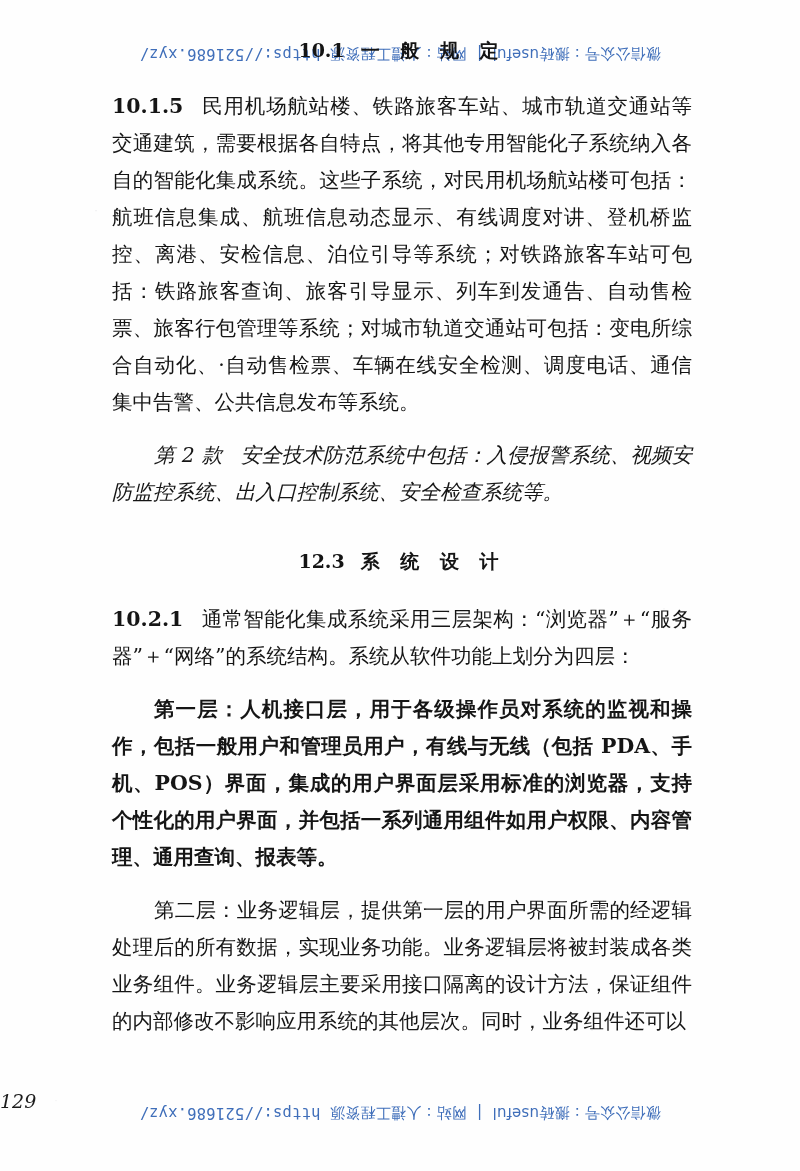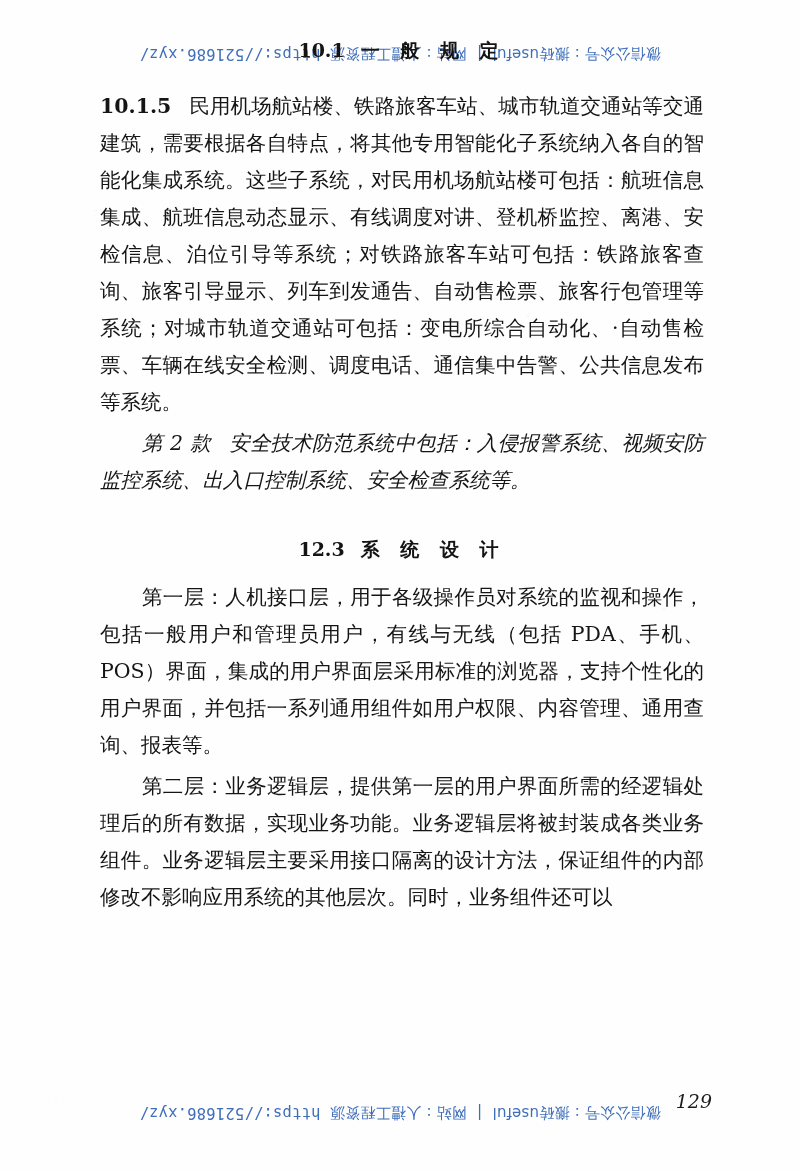--- a/index.html
+++ b/index.html
@@ -100,47 +100,47 @@
   .section-title .label {
     letter-spacing: 7px;
   }
 
   .para {
     font-size: 20.5px;
     line-height: 37px;
     color: #151515;
     text-align: justify;
     text-justify: inter-ideograph;
-    margin: 4px;
+    margin: 16px;
     font-family: "DejaVu Serif", "Liberation Serif", serif;
   }
   .para .clause {
     font-weight: bold;
     letter-spacing: 0;
   }
   .para .gap { display: inline-block; width: 18px; }
   .para-indent { text-indent: 42px; }
 
   .block-1 { margin-top: 24px; }
   .block-2 { margin-top: 2px; font-style: italic; }
   .block-3 { margin-top: 26px; }
-  .block-4 { margin-top: 2px; }
+  .block-4 { margin-top: 2px; font-weight: bold; }
   .block-5 { margin-top: 2px; }
 
   .latin {
     font-family: "DejaVu Serif", "Liberation Serif", serif;
     letter-spacing: .3px;
   }
 
   .page-number {
     position: absolute;
     width: 712px;
     left: 0;
     top: 1090px;
-    text-align: right;
+    text-align: left;
     font-style: italic;
     font-size: 19px;
     color: #1c1c1c;
     font-family: "DejaVu Serif", "Liberation Serif", serif;
   }
 </style>
 </head>
 <body>
 
 <div class="page">
@@ -167,20 +167,23 @@
     </p>
 
     <p class="para para-indent block-2">
       <span class="latin">第 2 款</span><span class="gap"></span><span>安全技术防范系统中包括：入侵报警系统、视频安防监控系统、出入口控制系统、安全检查系统等。</span>
     </p>
 
     <h2 class="section-title">
       <span class="num">12.3</span><span class="label">系 统 设 计</span>
     </h2>
 
+    <p class="para block-3">
+      <span class="clause latin">10.2.1</span><span class="gap"></span><span>通常智能化集成系统采用三层架构：“浏览器”＋“服务器”＋“网络”的系统结构。系统从软件功能上划分为四层：</span>
+    </p>
 
     <p class="para para-indent block-4">
       <span>第一层</span><span>：人机接口层，用于各级操作员对系统的监视和操作，包括一般用户和管理员用户，有线与无线（包括 PDA、手机、POS）界面，集成的用户界面层采用标准的浏览器，支持个性化的用户界面，并包括一系列通用组件如用户权限、内容管理、通用查询、报表等。</span>
     </p>
 
     <p class="para para-indent block-5">
       <span>第二层</span><span>：业务逻辑层，提供第一层的用户界面所需的经逻辑处理后的所有数据，实现业务功能。业务逻辑层将被封装成各类业务组件。业务逻辑层主要采用接口隔离的设计方法，保证组件的内部修改不影响应用系统的其他层次。同时，业务组件还可以</span>
     </p>
 
   </div>

